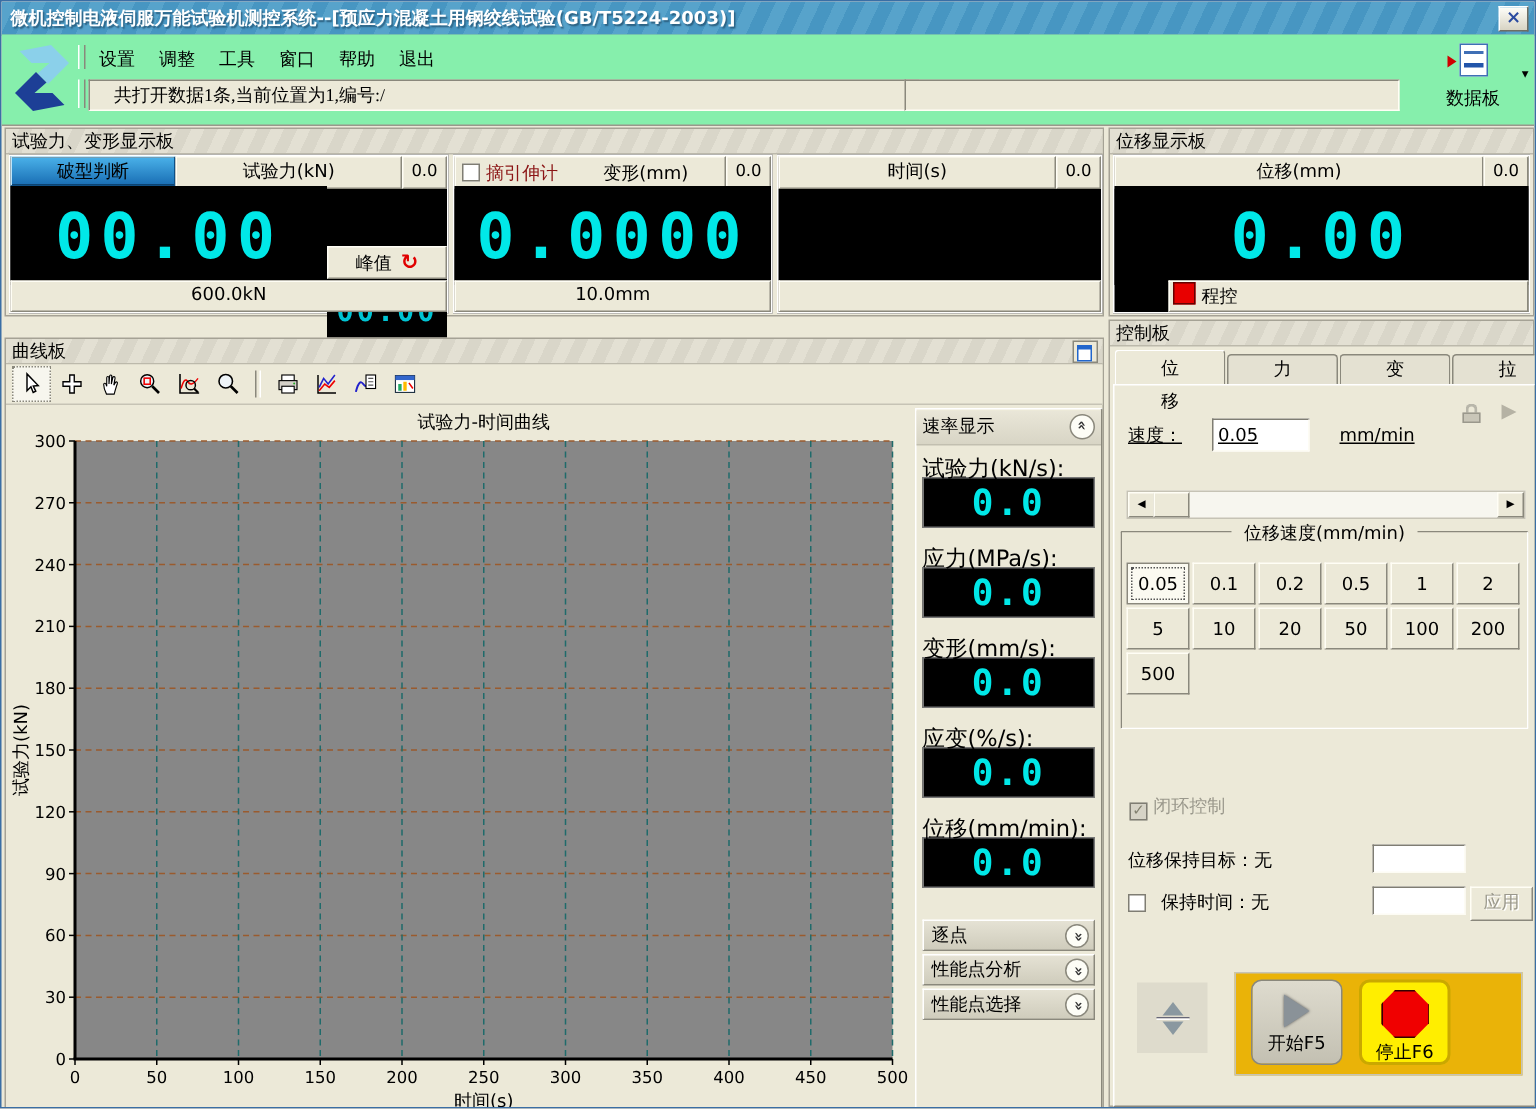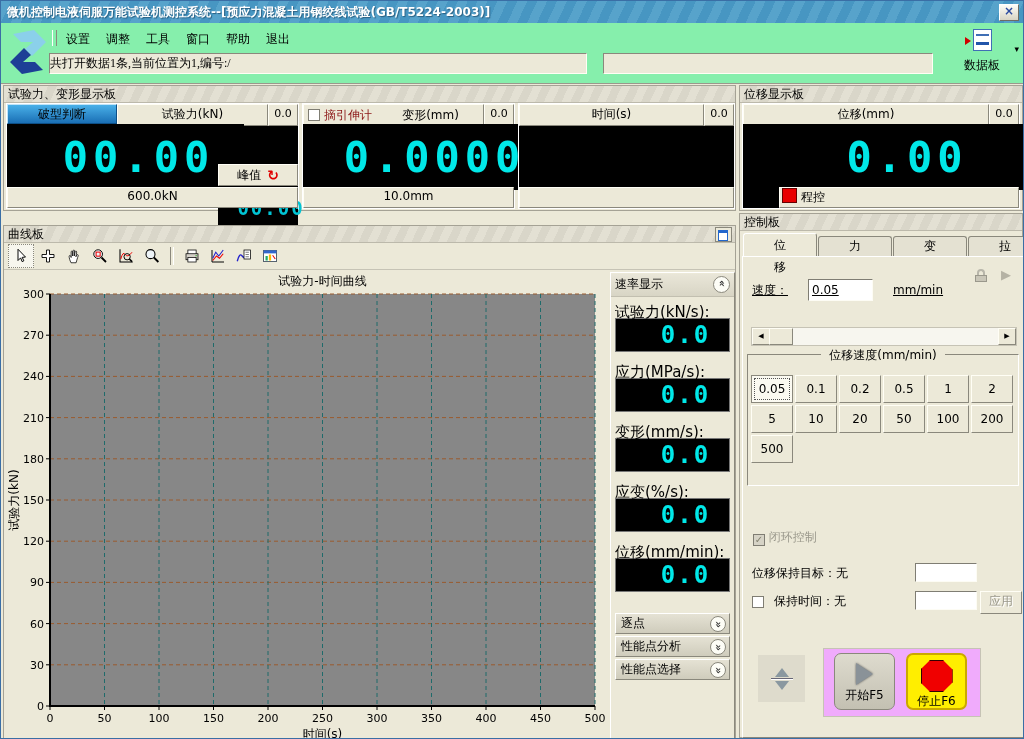--- a/index.html
+++ b/index.html
@@ -19,43 +19,43 @@
     text-align:center;font-weight:bold;color:#2b4ba0;font-size:12px;cursor:default;
     background:linear-gradient(#fdfdf8,#d8d4c4);border:1px solid;border-color:#fff #6f6d63 #6f6d63 #fff;}
 
   
   .topbar{position:absolute;left:0;top:22px;width:100%;height:60px;background:#86efac;
     border-bottom:1px solid #9a988c;font-family:Liberation Serif, serif;}
   .logo{position:absolute;left:7px;top:4px;width:40px;height:50px;}
   .grip{position:absolute;width:3px;border-left:1px solid #fff;border-right:1px solid #8a887c;}
   .menubar{position:absolute;left:58px;top:6px;height:18px;display:flex;gap:2px;}
   .menu-item{padding:2px 7px;white-space:nowrap;}
-  .status-field{position:absolute;left:48px;top:30px;width:536px;height:19px;line-height:19px;
-    padding-left:0;overflow:hidden;white-space:nowrap;}
+  .status-field{position:absolute;left:58px;top:30px;width:536px;height:19px;line-height:19px;
+    padding-left:16px;overflow:hidden;white-space:nowrap;}
   .status-field2{position:absolute;left:602px;top:30px;width:328px;height:19px;}
   .databtn{position:absolute;right:14px;top:5px;width:54px;height:50px;text-align:center;}
   .dataicon{position:relative;display:inline-block;width:17px;height:20px;background:#fff;
     border:1px solid #3f6fb5;margin-top:1px;}
   .dataicon .l1,.dataicon .l2{position:absolute;left:2px;right:2px;height:2px;background:#3f6fb5;}
   .dataicon .l1{top:4px;} .dataicon .l2{top:12px;background:#2255aa;height:3px;}
   .dataicon .red{position:absolute;left:-9px;top:7px;width:0;height:0;
     border:4px solid transparent;border-left:6px solid #d00000;}
   .databtn .lbl{display:block;margin-top:2px;}
   .databtn .caret{position:absolute;right:-10px;top:16px;font-size:9px;color:#000;}
 
   
   .panel{position:absolute;background:#ece9d8;border:1px solid #a5a295;box-sizing:border-box;}
   .panel-header{height:16px;line-height:16px;padding-left:4px;font-size:12px;
     background:repeating-linear-gradient(115deg,#e3e0d3 0 8px,#d9d6c9 8px 16px);
     border-bottom:1px solid #bcb9ab;position:relative;}
 
   
   .lcdgroup{position:absolute;background:#000;border:1px solid #fff;box-sizing:border-box;}
   .lcd{color:#00e8e8;font-family:"DejaVu Sans Mono",monospace;font-weight:bold;
-    display:flex;align-items:center;justify-content:center;background:#000;padding-left:26px;}
+    display:flex;align-items:center;justify-content:center;background:#000;}
   .bigdigits{font-size:42px;letter-spacing:5px;}
   .hdrbar{height:20px;line-height:18px;text-align:center;font-size:12px;}
   .auxbox{width:28px;height:20px;line-height:18px;text-align:center;font-size:11px;}
   .rangebar{position:absolute;left:0;right:0;bottom:0;height:19px;line-height:17px;text-align:center;font-size:12px;}
   .row1{position:absolute;left:0;top:0;right:0;height:20px;display:flex;}
   .break-btn{width:110px;height:20px;line-height:18px;text-align:center;color:#000;
     background:linear-gradient(#49b0e8,#1a6fb5);border:1px solid;border-color:#bfe4f8 #0d4f86 #0d4f86 #bfe4f8;
     box-sizing:border-box;}
   .cb{width:12px;height:12px;background:#fff;border:1px solid #7f7d73;display:inline-block;
     box-sizing:border-box;vertical-align:-2px;}
@@ -127,22 +127,22 @@
   .hold-input{position:absolute;width:60px;height:17px;background:#fff;border:1px solid;
     border-color:#7f7d73 #fdfcf4 #fdfcf4 #7f7d73;}
   .apply-btn{position:absolute;left:237px;top:334px;width:40px;height:21px;line-height:19px;text-align:center;
     color:#9a988c;text-shadow:1px 1px 0 #fff;}
   .arrows-btn{position:absolute;left:15px;top:398px;width:47px;height:47px;background:#dedbcc;
     display:flex;flex-direction:column;align-items:center;justify-content:center;}
   .arr{width:0;height:0;border:7px solid transparent;}
   .arr.up{border-bottom:9px solid #8a98a0;margin-bottom:1px;}
   .arr.down{border-top:9px solid #8a98a0;margin-top:1px;}
   .arr-line{width:22px;height:0;border-top:1px solid #667;border-bottom:1px solid #fff;}
-  .action-box{position:absolute;left:80px;top:391px;width:156px;height:67px;background:#f0abfc;
-    border:1px solid #c6c3b5;}
+  .action-box{position:absolute;left:80px;top:391px;width:156px;height:67px;background:#eab308;
+    border:1px solid #c6c3b5;padding-left:34px;}
   .bigbtn{position:absolute;top:4px;width:61px;height:57px;border-radius:7px;text-align:center;box-sizing:border-box;}
   .start-btn{left:10px;background:linear-gradient(#dedbce,#c3c0b2);border:1px solid #8a887c;}
   .start-btn .tri{width:0;height:0;margin:9px auto 2px;border:11px solid transparent;
     border-left:17px solid #8a9298;border-right:none;filter:drop-shadow(0 0 1px #555);}
   .stop-btn{left:82px;background:#ffee00;border:2px solid #caa800;}
   .stop-btn .oct{width:30px;height:30px;margin:5px auto 1px;background:#f00000;border:1px solid #300;
     clip-path:polygon(30% 0,70% 0,100% 30%,100% 70%,70% 100%,30% 100%,0 70%,0 30%);}
   .bigbtn .blabel{font-size:12px;}
 
   svg text{font-family:"DejaVu Sans",sans-serif;}

